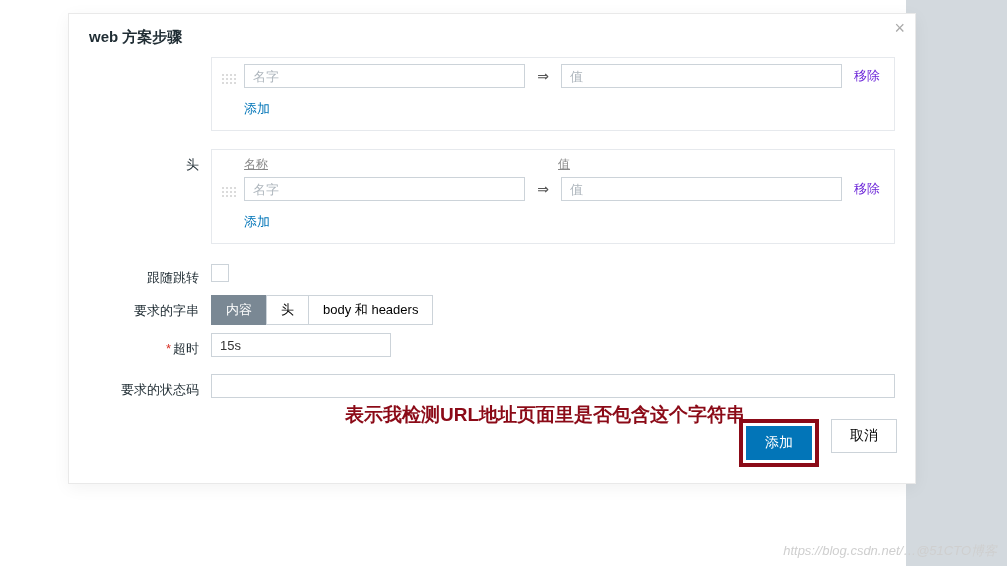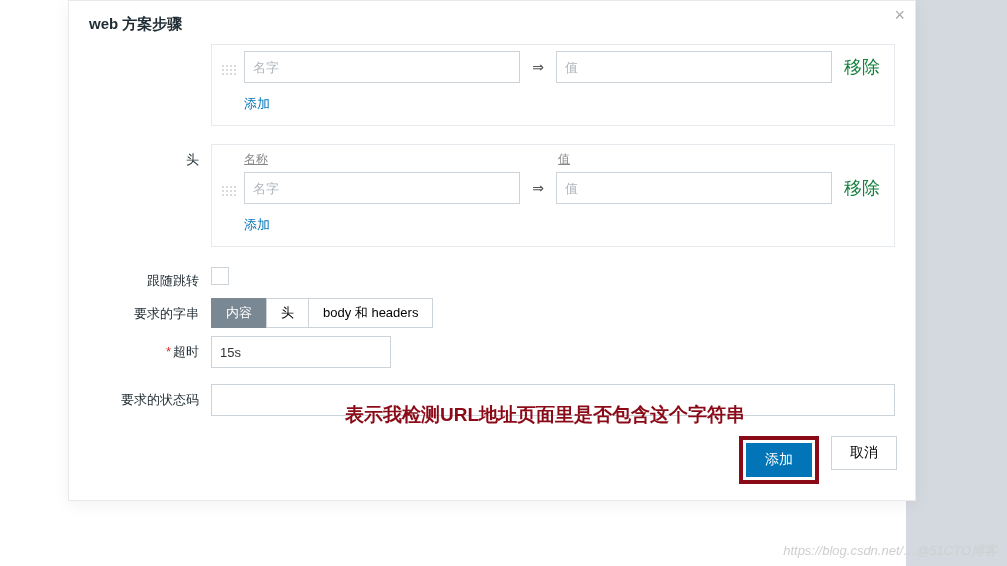--- a/index.html
+++ b/index.html
@@ -13,21 +13,21 @@
       position: relative;
     }
     .modal-backdrop {
       position: absolute;
       inset: 0;
       background: linear-gradient(to right, #fff 0%, #fff 90%, #d3d9de 90%, #d3d9de 100%);
     }
     .modal {
       position: absolute;
       left: 68px;
-      top: 0;
+      top: 13px;
       width: 848px;
       background: #fff;
       border: 1px solid #e9e9e9;
       box-shadow: 0 4px 16px rgba(0,0,0,0.05);
     }
     .modal-header {
       padding: 14px 20px 6px 20px;
       font-weight: 700;
       font-size: 15px;
       position: relative;
@@ -55,41 +55,41 @@
       padding-right: 12px;
       padding-top: 7px;
       color: #1f2c33;
       font-size: 13px;
     }
     .label-col .req { color: #d93025; margin-right: 2px; }
     .field-col { flex: 1; }
     .pair-wrap { display: flex; align-items: center; gap: 8px; }
     .pair-wrap .inp { flex: 1; }
     .arrow { color: #555; padding: 0 4px; }
-    .remove-link { color: #15803d; font-size: 18px; padding: 0 4px; cursor: pointer; }
+    .remove-link { color: #6d28d9; font-size: 13px; padding: 0 4px; cursor: pointer; }
     .drag-handle {
       width: 14px;
       display: flex;
       flex-direction: column;
       gap: 2px;
       padding-top: 6px;
       opacity: 0.35;
       cursor: move;
     }
     .drag-handle span {
       display: block;
       height: 1px;
       border-top: 2px dotted #999;
     }
     .subhead { color: #888; font-size: 12px; margin-bottom: 4px; display: flex; gap: 0; text-decoration: underline; }
     .subhead .sh-name { width: 280px; padding-left: 22px; }
     .subhead .sh-val { margin-left: 56px; }
     input[type=text] {
       width: 100%;
-      height: 32px;
+      height: 24px;
       border: 1px solid #ccd3d9;
       padding: 0 8px;
       font-size: 13px;
       color: #333;
       outline: none;
     }
     input[type=text]::placeholder { color: #aeb6bd; }
     .add-link {
       color: #0275b8;
       font-size: 13px;

